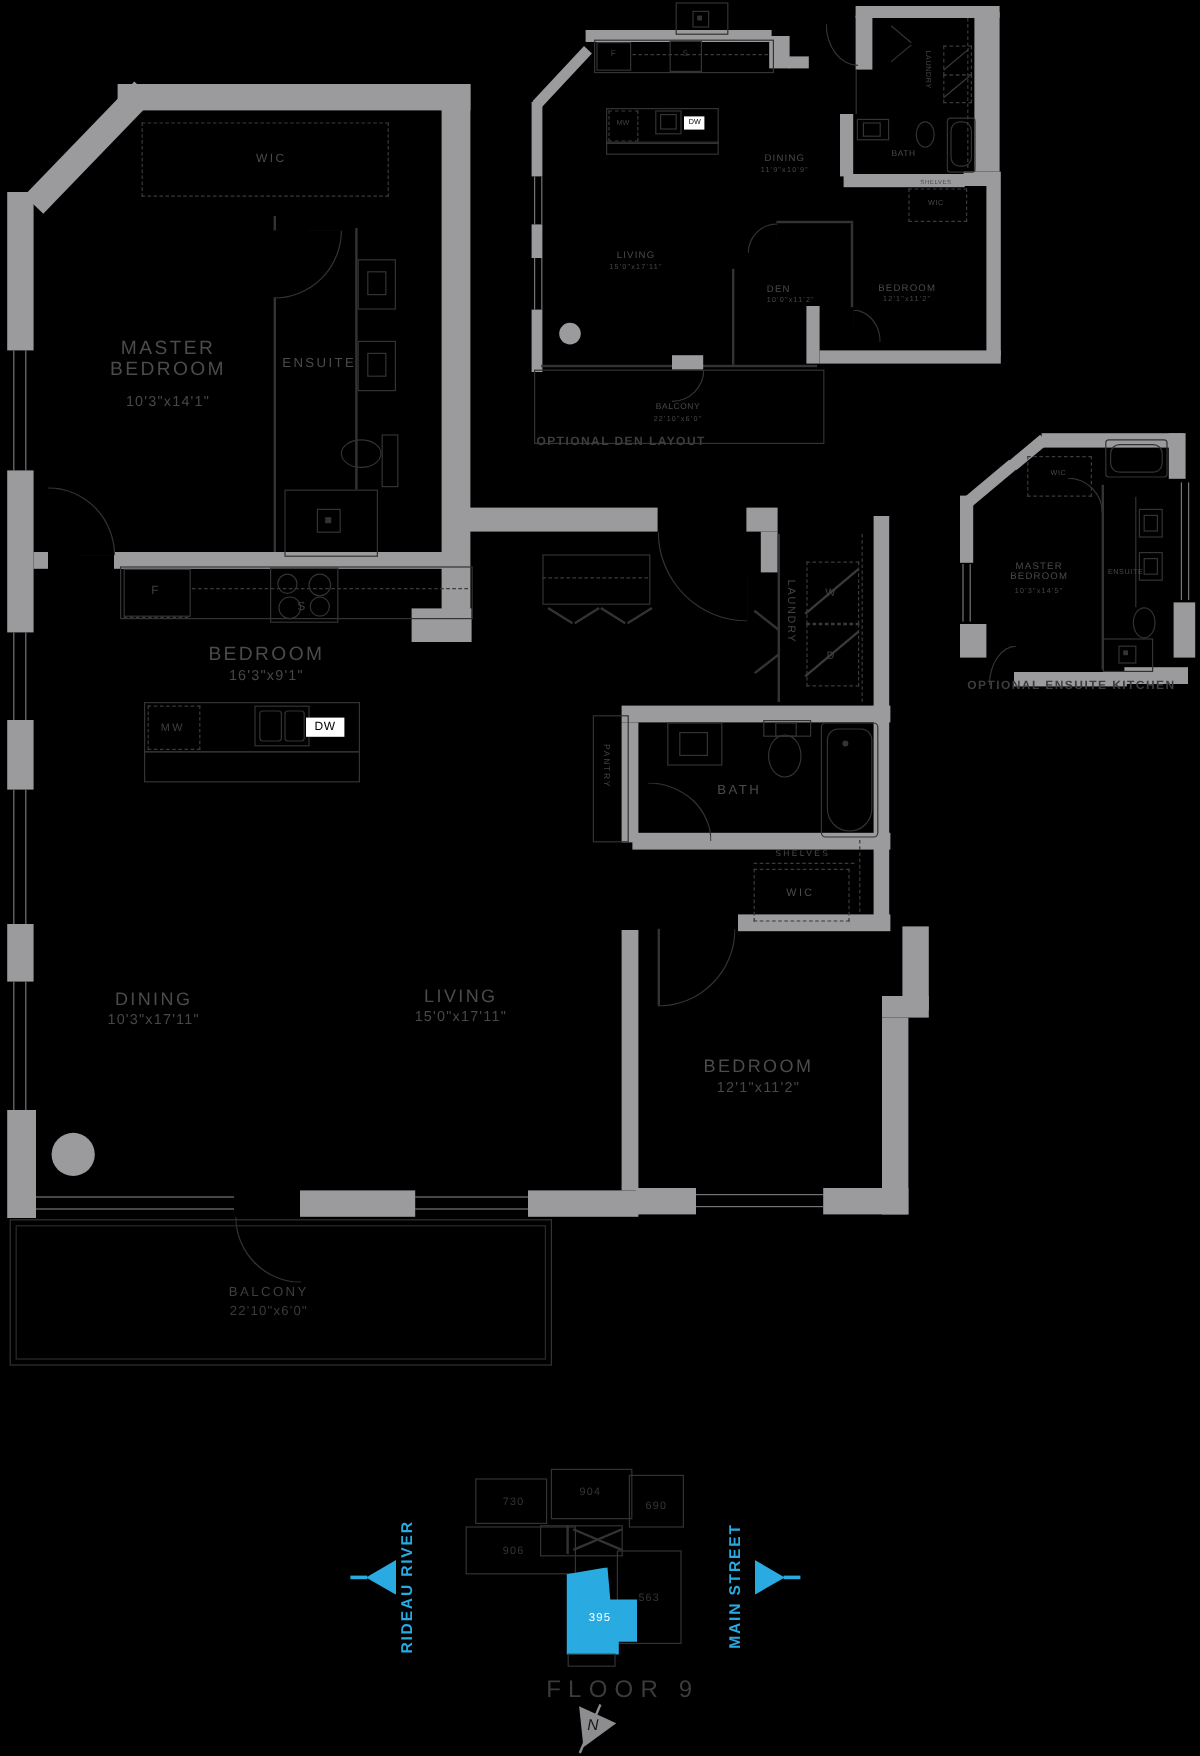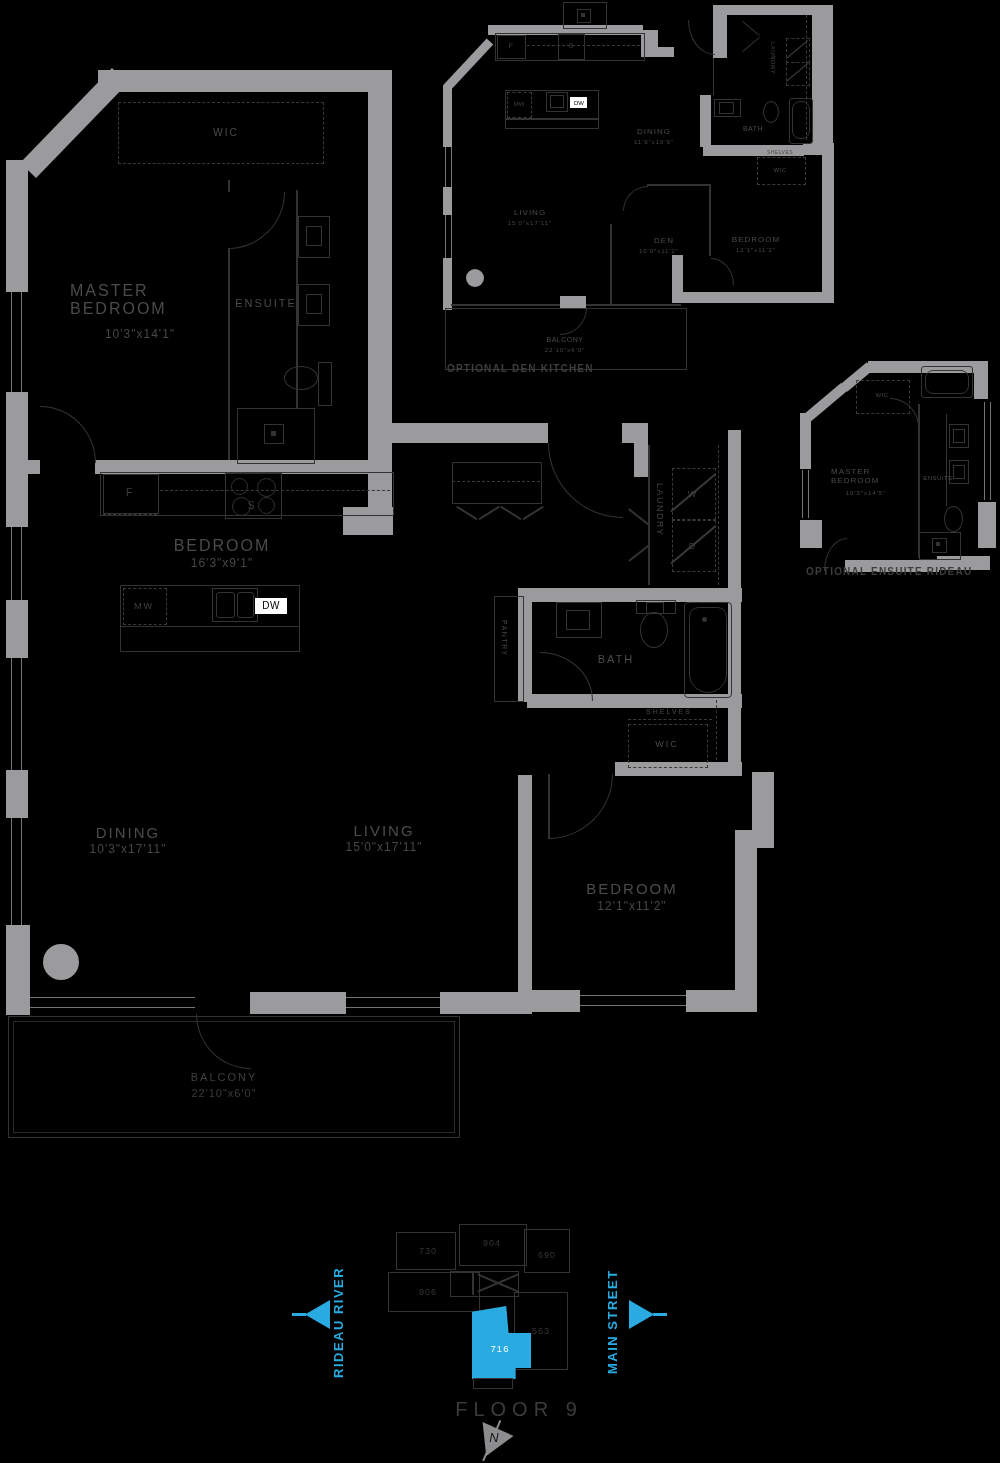--- a/index.html
+++ b/index.html
@@ -9,21 +9,21 @@
   .w{position:absolute;background:#9b9b9d;}
   .ln{position:absolute;border:1.5px solid #333;}
   .t1{position:absolute;border:1px solid #333;}
   .ds{position:absolute;border:1px dashed #3a3a3a;}
   .hl{position:absolute;background:#333;height:1.5px;}
   .vl{position:absolute;background:#333;width:1.5px;}
   .dh{position:absolute;border-top:1px dashed #3a3a3a;height:0;}
   .dv{position:absolute;border-left:1px dashed #3a3a3a;width:0;}
   .winv{position:absolute;border-left:1.5px solid #737476;border-right:1.5px solid #737476;}
   .winh{position:absolute;border-top:1.5px solid #737476;border-bottom:1.5px solid #737476;}
-  .lb{position:absolute;color:#4b4b4b;letter-spacing:2px;
+  .lb{position:absolute;color:#4b4b4b;letter-spacing:2px;text-align:center;
       transform:translate(-50%,-50%);white-space:nowrap;line-height:1.15;}
   .wr{white-space:normal;}
   .dm{position:absolute;color:#474747;letter-spacing:1px;text-align:center;
       transform:translate(-50%,-50%);white-space:nowrap;}
   .vt{position:absolute;writing-mode:vertical-rl;color:#454545;letter-spacing:1.5px;}
   .vtu{position:absolute;writing-mode:vertical-rl;transform:rotate(180deg);
        color:#29abe2;font-weight:bold;letter-spacing:1.5px;}
   .cap{position:absolute;color:#3d3d3d;font-weight:bold;letter-spacing:1.2px;white-space:nowrap;}
   .circ{border-radius:50%;}
 </style>
@@ -225,27 +225,27 @@
   <div class="vl" style="left:610px;top:224px;height:80px;width:2px"></div>
   <div class="hl" style="left:647px;top:184px;width:64px;height:2px"></div>
   <div class="vl" style="left:709px;top:186px;height:70px;width:2px"></div>
   <div class="a" style="left:623px;top:186px;width:24px;height:24px;border-left:1px solid #333;border-top:1px solid #333;border-top-left-radius:100% 100%"></div>
   <div class="a" style="left:711px;top:258px;width:22px;height:26px;border-right:1px solid #333;border-top:1px solid #333;border-top-right-radius:100% 100%"></div>
   <div class="a circ" style="left:466px;top:269px;width:18px;height:18px;background:#9b9b9d"></div>
   <div class="lb" style="left:654px;top:132px;font-size:8px;letter-spacing:1px">DINING</div>
   <div class="dm" style="left:654px;top:142px;font-size:6px">11'9"x10'9"</div>
   <div class="lb" style="left:530px;top:213px;font-size:8px;letter-spacing:1px">LIVING</div>
   <div class="dm" style="left:530px;top:223px;font-size:6px">15'0"x17'11"</div>
-  <div class="lb" style="left:664px;top:241px;font-size:8px;letter-spacing:1px">DEN</div>
+  <div class="lb" style="left:649px;top:241px;font-size:8px;letter-spacing:1px">DEN</div>
   <div class="dm" style="left:659px;top:251px;font-size:6px">10'0"x11'2"</div>
   <div class="lb" style="left:756px;top:240px;font-size:8px;letter-spacing:1px">BEDROOM</div>
   <div class="dm" style="left:756px;top:250px;font-size:6px">12'1"x11'2"</div>
   <div class="lb" style="left:565px;top:340px;font-size:7px;letter-spacing:0.5px">BALCONY</div>
   <div class="dm" style="left:565px;top:350px;font-size:6px">22'10"x6'0"</div>
-  <div class="cap" style="left:447px;top:363px;font-size:10px">OPTIONAL DEN KITCHEN</div>
+  <div class="cap" style="left:447px;top:363px;font-size:10px">OPTIONAL DEN LAYOUT</div>
 
   <div class="w" style="left:868px;top:361px;width:118px;height:12px"></div>
   <div class="w" style="left:974px;top:361px;width:14px;height:38px"></div>
   <div class="winv" style="left:984px;top:402px;width:5px;height:98px;border-width:1px"></div>
   <div class="w" style="left:978px;top:502px;width:18px;height:46px"></div>
   <div class="w" style="left:937px;top:556px;width:53px;height:14px"></div>
   <div class="w" style="left:845px;top:560px;width:94px;height:12px"></div>
   <div class="w" style="left:800px;top:520px;width:22px;height:28px"></div>
   <div class="w" style="left:800px;top:413px;width:11px;height:56px"></div>
   <div class="winv" style="left:802px;top:470px;width:5px;height:48px;border-width:1px"></div>
@@ -263,39 +263,39 @@
   <div class="t1" style="left:953px;top:429px;width:10px;height:12px;border-width:1px"></div>
   <div class="t1" style="left:949px;top:460px;width:18px;height:22px;border-width:1px"></div>
   <div class="t1" style="left:953px;top:465px;width:10px;height:12px;border-width:1px"></div>
   <div class="t1 circ" style="left:944px;top:506px;width:17px;height:24px;border-width:1px"></div>
   <div class="t1" style="left:919px;top:532px;width:40px;height:26px;border-width:1px"></div>
   <div class="t1" style="left:932px;top:538px;width:13px;height:13px;border-width:1px"></div>
   <div class="a" style="left:936px;top:542px;width:4px;height:4px;background:#333"></div>
   <div class="lb" style="left:938px;top:478px;font-size:6px;letter-spacing:0.5px">ENSUITE</div>
   <div class="lb wr" style="left:866px;top:476px;width:70px;font-size:8px;letter-spacing:1px">MASTER BEDROOM</div>
   <div class="dm" style="left:866px;top:493px;font-size:6px">10'3"x14'5"</div>
-  <div class="cap" style="left:806px;top:566px;font-size:10px">OPTIONAL ENSUITE RIDEAU</div>
+  <div class="cap" style="left:806px;top:566px;font-size:10px">OPTIONAL ENSUITE KITCHEN</div>
 
   <div class="ln" style="left:396px;top:1232px;width:58px;height:36px"></div>
   <div class="ln" style="left:459px;top:1224px;width:66px;height:40px"></div>
   <div class="ln" style="left:524px;top:1229px;width:44px;height:42px"></div>
   <div class="ln" style="left:388px;top:1272px;width:90px;height:38px"></div>
   <div class="ln" style="left:450px;top:1271px;width:67px;height:24px"></div>
   <div class="vl" style="left:472px;top:1271px;height:24px"></div>
   <div class="hl" style="left:476px;top:1282px;width:44px;transform:rotate(23deg)"></div>
   <div class="hl" style="left:476px;top:1282px;width:44px;transform:rotate(-23deg)"></div>
   <div class="ln" style="left:514px;top:1292px;width:52px;height:76px"></div>
   <div class="a" style="left:472px;top:1306px;width:59px;height:73px;background:#29abe2;clip-path:polygon(0 8%,58% 0,62% 37%,100% 37%,100% 85%,74% 85%,74% 100%,0 100%)"></div>
   <div class="ln" style="left:473px;top:1378px;width:38px;height:9px"></div>
   <div class="lb" style="left:428px;top:1251px;font-size:9px;color:#353535;letter-spacing:1px">730</div>
   <div class="lb" style="left:492px;top:1243px;font-size:9px;color:#353535;letter-spacing:1px">904</div>
   <div class="lb" style="left:547px;top:1255px;font-size:9px;color:#353535;letter-spacing:1px">690</div>
   <div class="lb" style="left:428px;top:1292px;font-size:9px;color:#353535;letter-spacing:1px">906</div>
   <div class="lb" style="left:541px;top:1331px;font-size:9px;color:#353535;letter-spacing:1px">563</div>
-  <div class="lb" style="left:500px;top:1349px;font-size:9.5px;color:#ffffff;letter-spacing:1px">716</div>
+  <div class="lb" style="left:500px;top:1349px;font-size:9.5px;color:#ffffff;letter-spacing:1px">395</div>
   <div class="lb" style="left:519px;top:1409px;font-size:20px;color:#3b3b3b;letter-spacing:6px">FLOOR 9</div>
   <div class="a" style="left:479px;top:1420px;width:36px;height:38px;background:#8d8d8f;clip-path:polygon(10% 5%,96% 42%,20% 95%)"></div>
   <div class="a" style="left:470px;top:1440px;width:44px;height:1.5px;background:#8d8d8f;transform:rotate(113deg)"></div>
   <div class="lb" style="left:494px;top:1438px;font-size:13px;color:#161616;font-style:italic;letter-spacing:0">N</div>
   <div class="vtu" style="left:331px;top:1262px;width:20px;height:116px;font-size:13px">RIDEAU RIVER</div>
   <div class="a" style="left:305px;top:1300px;width:25px;height:29px;background:#29abe2;clip-path:polygon(0 50%,100% 0,100% 100%)"></div>
   <div class="a" style="left:292px;top:1313px;width:14px;height:3px;background:#29abe2"></div>
   <div class="vtu" style="left:605px;top:1266px;width:20px;height:108px;font-size:13px">MAIN STREET</div>
   <div class="a" style="left:629px;top:1300px;width:25px;height:29px;background:#29abe2;clip-path:polygon(100% 50%,0 0,0 100%)"></div>
   <div class="a" style="left:653px;top:1313px;width:14px;height:3px;background:#29abe2"></div>

